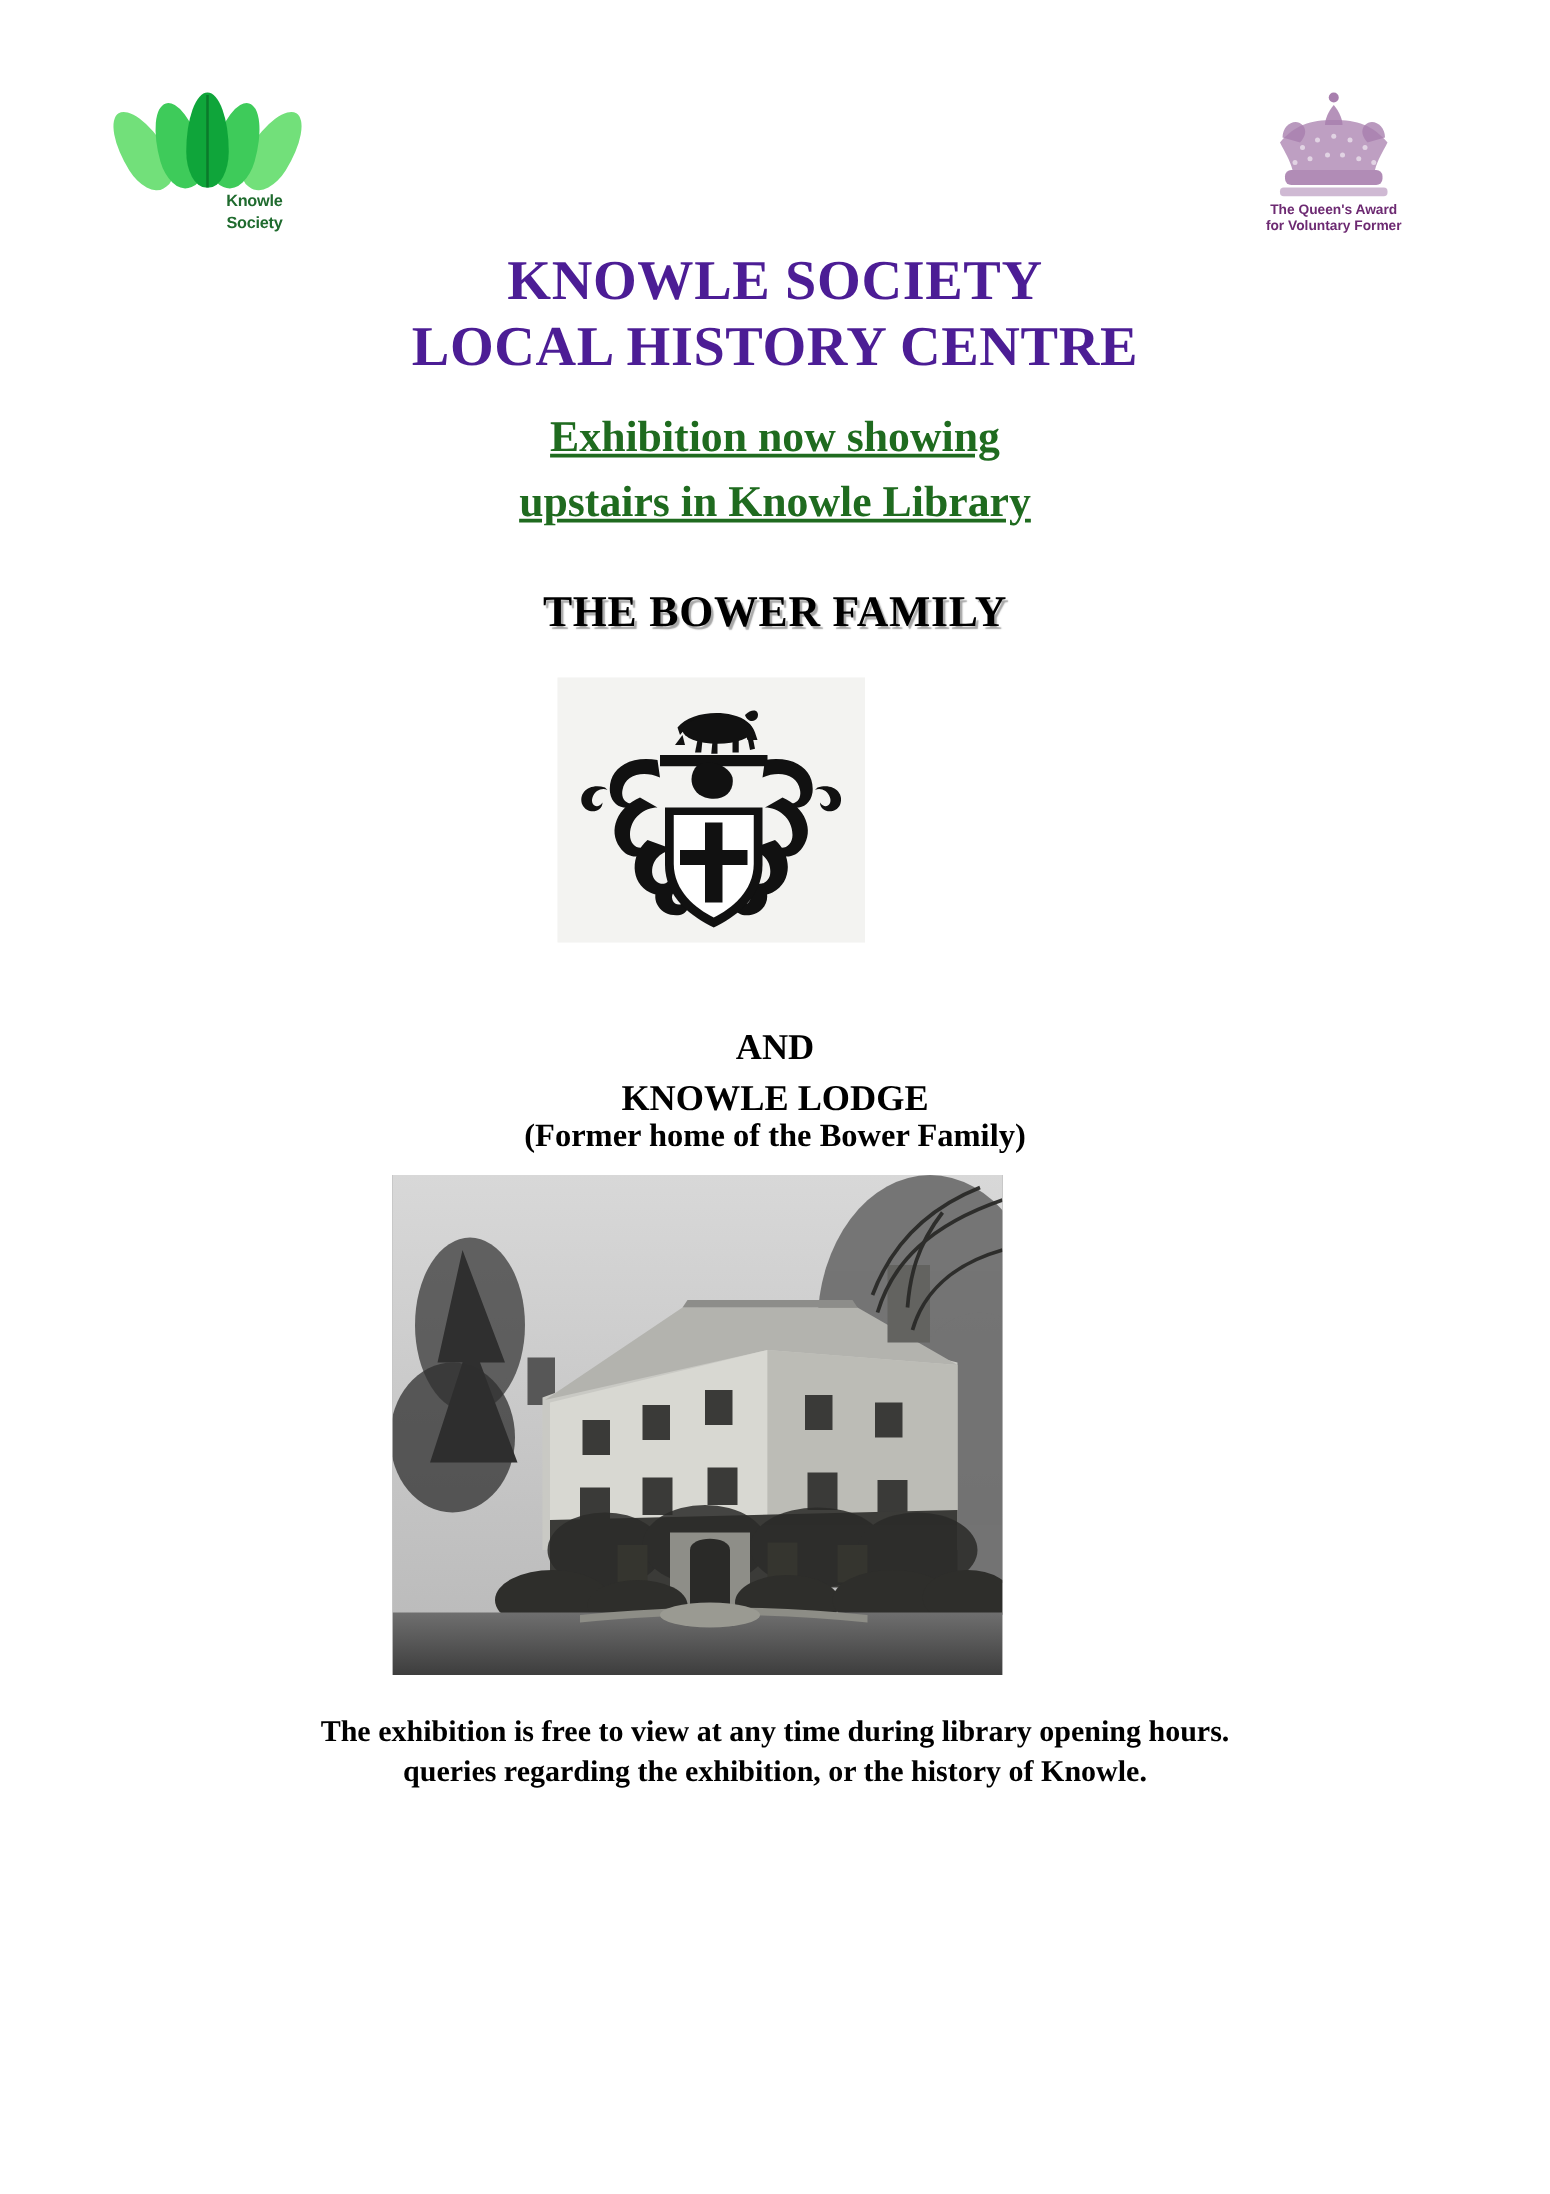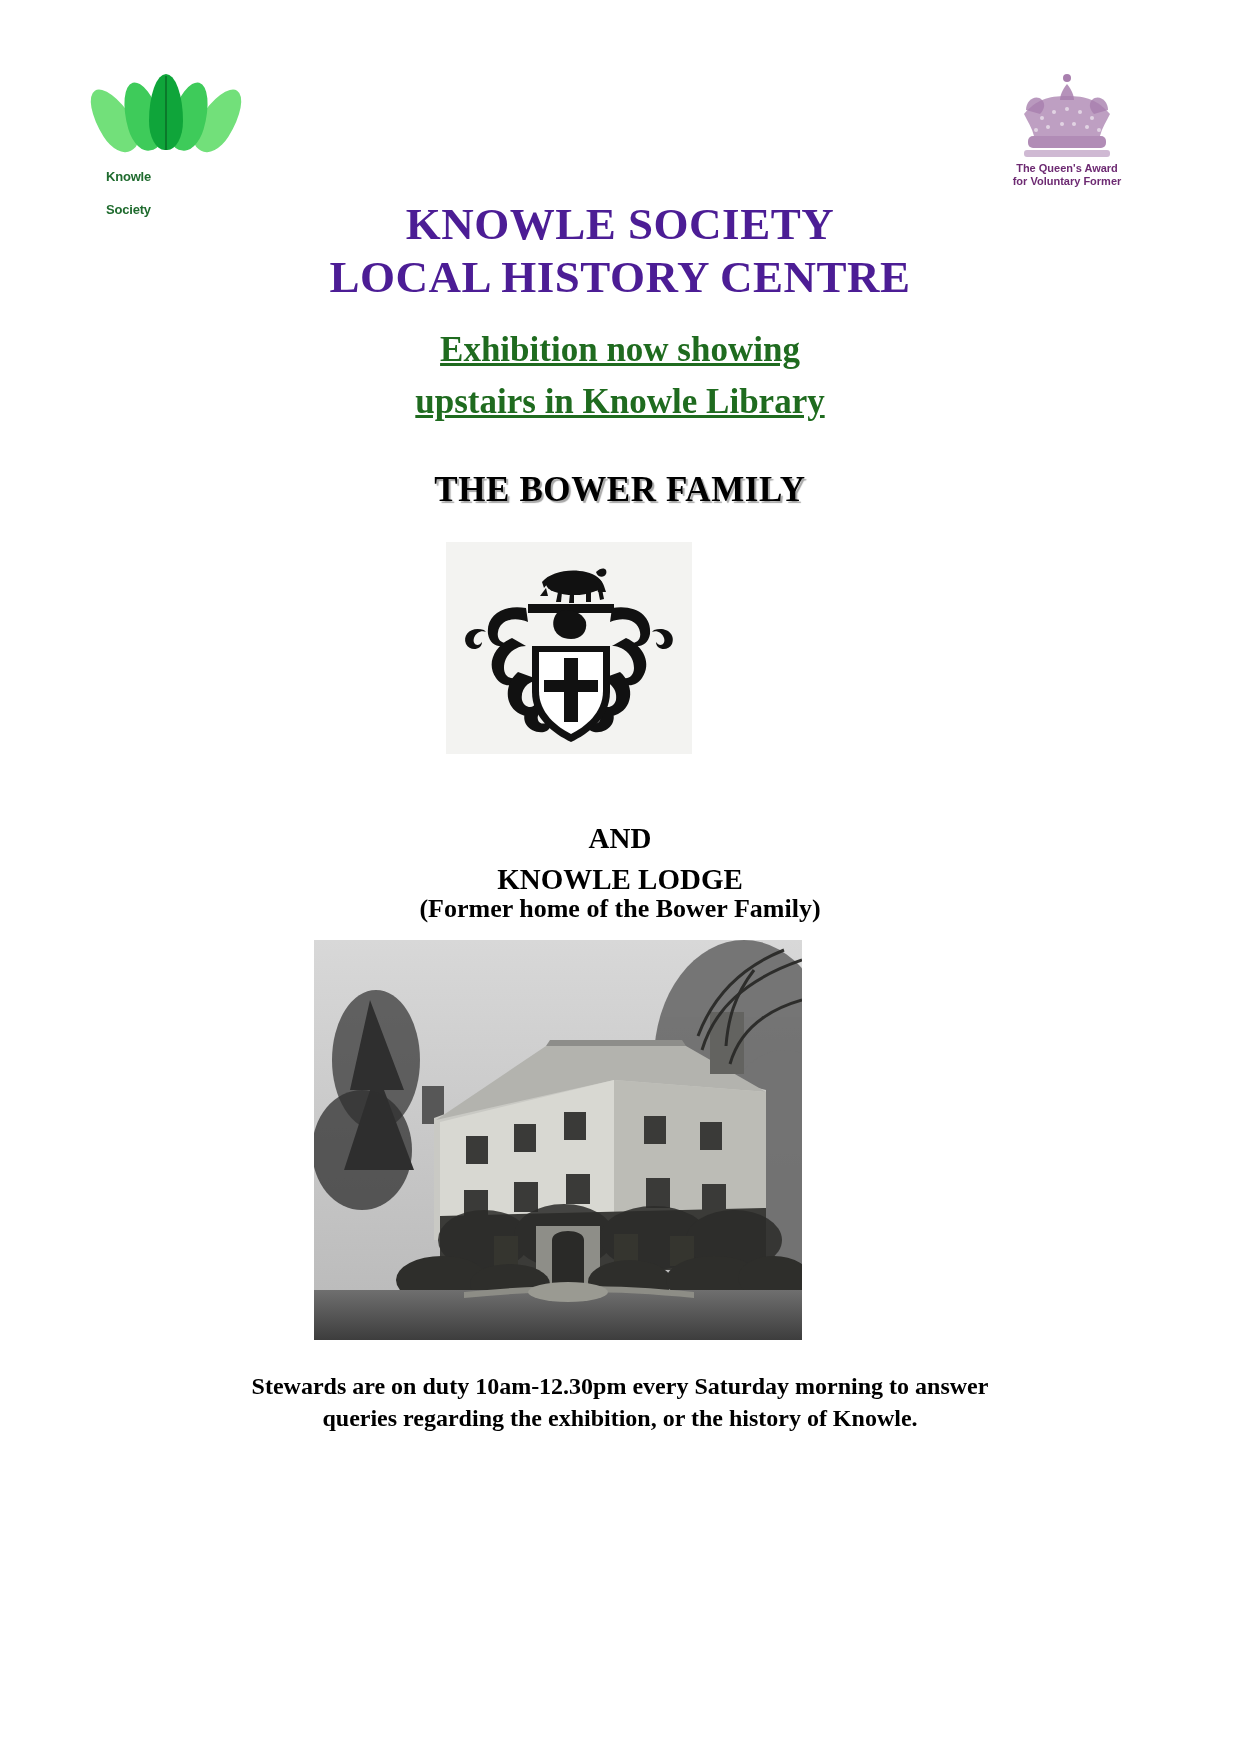--- a/index.html
+++ b/index.html
@@ -69,27 +69,27 @@
   }
   .leaf-vein {
     position: absolute;
     left: 54px;
     bottom: 0;
     width: 2px;
     height: 74px;
     background: #0b7a2b;
   }
   .logo-knowle .logo-text {
-    text-align: left;
+    text-align: right;
     font-family: "Liberation Sans", sans-serif;
     font-weight: bold;
     font-size: 13px;
     line-height: 13px;
     color: #1f6b2e;
-    margin-top: 20px;
+    margin-top: 4px;
     letter-spacing: -0.2px;
   }
 
   .logo-queens {
     position: absolute;
     right: 108px;
     top: 70px;
     width: 130px;
     text-align: center;
   }
@@ -391,15 +391,15 @@
     <g stroke="#2a2a28" stroke-width="3" fill="none" opacity="0.95">
       <path d="M488 20 C430 40 400 70 388 110"></path>
       <path d="M470 10 C420 30 396 64 384 96"></path>
       <path d="M440 30 C420 56 414 80 412 106"></path>
       <path d="M488 60 C446 72 424 96 416 124"></path>
     </g>
   </svg>
 </div>
 
 <div class="footer">
-  <div>Stewards are on duty 10am-12.30pm every Saturday morning to answer</div>
+  <div>The exhibition is free to view at any time during library opening hours.</div>
   <div>queries regarding the exhibition, or the history of Knowle.</div>
 </div>
 
 </body></html>

